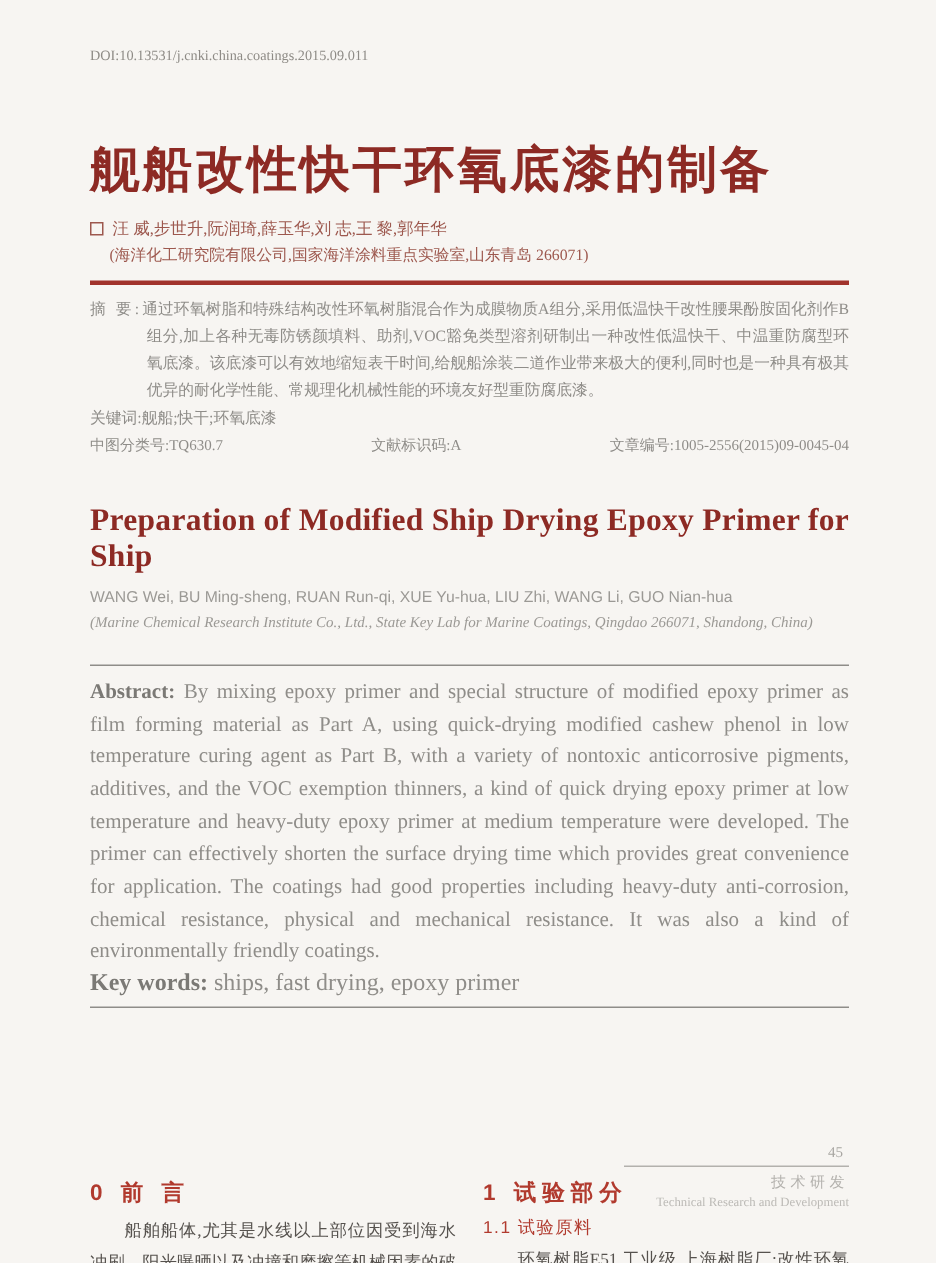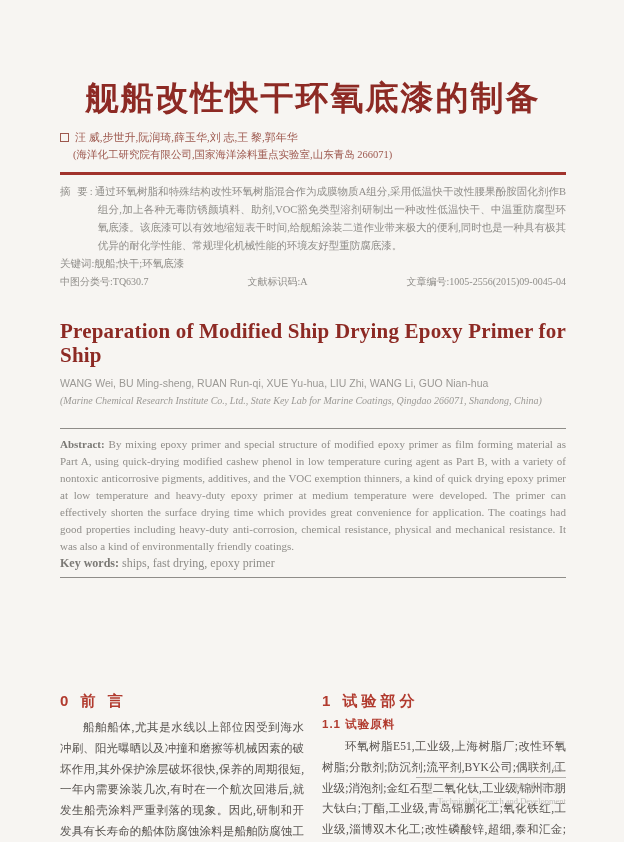--- a/index.html
+++ b/index.html
@@ -96,48 +96,48 @@
     margin-top:6px;
     color:#9b9995;
     font-style:italic;
     font-size:10px;
     padding-bottom:22px;
     border-bottom:1px solid #8f8d89;
   }
   .en-abstract{
     margin-top:7px;
     color:#8f8d89;
-    font-size:11px;line-height:1.55;
+    font-size:14px;line-height:1.55;
     text-align:justify;
   }
   .en-abstract .lbl,.en-keywords .lbl{font-weight:700;color:#7b7975;}
   .en-keywords{
     margin-top:1px;
-    color:#8f8d89;font-size:12px;
+    color:#8f8d89;font-size:16px;
     padding-bottom:6px;
     border-bottom:1px solid #8f8d89;
   }
   
   .columns{
     margin-top:100px;
     display:flex;gap:18px;
   }
   .colm{width:244px;flex:0 0 auto;}
   .h-sec{
     color:#b13a2e;
     font-family:"Liberation Sans", sans-serif;
     font-weight:700;
     font-size:15px;
     letter-spacing:4px;
     margin:0 0 6px 0;
   }
   .h-sub{
     color:#b13a2e;
     font-family:"Liberation Sans", sans-serif;
-    font-weight:700;
+    font-weight:400;
     font-size:11.5px;
     letter-spacing:1px;
     margin:6px 0 4px 0;
   }
   .btxt{
     color:#56524e;
     font-size:11.5px;line-height:1.8;
     text-align:justify;
     margin:0;
   }
@@ -162,22 +162,23 @@
   .footer .en{
     margin-top:1px;font-size:8.5px;color:#bcbab6;
   }
 </style>
 </head>
 <body>
 
 <div class="page">
 
 
-
-  <h1 class="cn-title" style="margin-bottom:0;text-align:center;">舰船改性快干环氧底漆的制备</h1>
+  <div class="doi">DOI:10.13531/j.cnki.china.coatings.2015.09.011</div>
+
+  <h1 class="cn-title" style="margin-bottom:0;">舰船改性快干环氧底漆的制备</h1>
 
   <div class="cn-authors">
     <span class="author-marker"></span>
     <span>汪 威,步世升,阮润琦,薛玉华,刘 志,王 黎,郭年华</span>
   </div>
 
   <div class="cn-affil">(海洋化工研究院有限公司,国家海洋涂料重点实验室,山东青岛 266071)</div>
 
   <hr class="red-rule">
 

